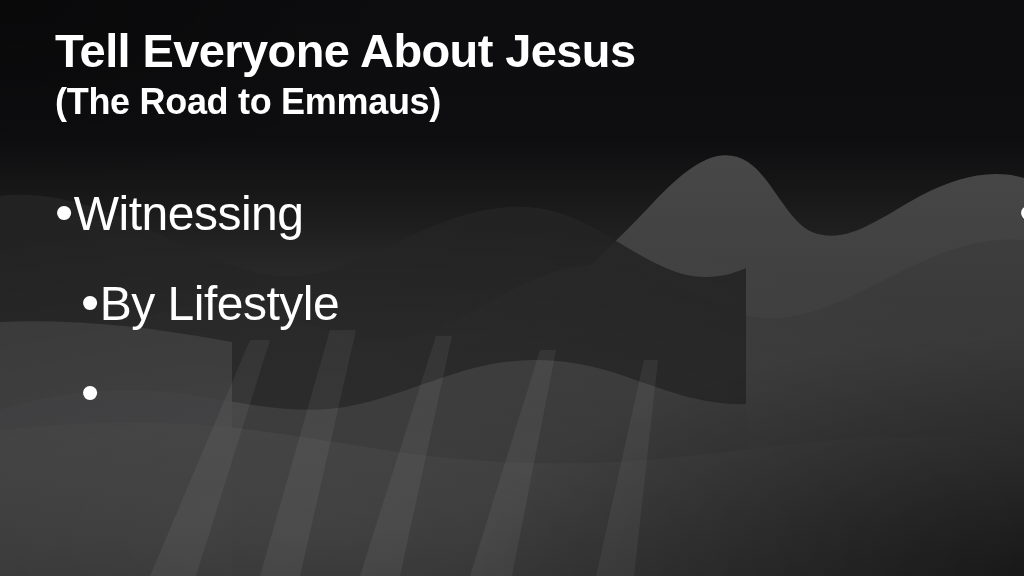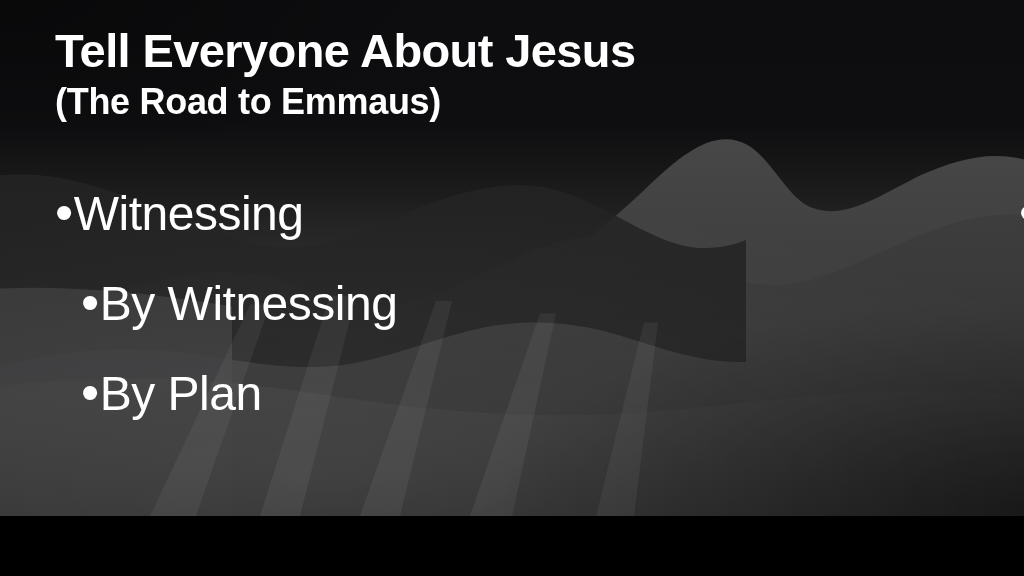--- a/index.html
+++ b/index.html
@@ -8,21 +8,21 @@
     padding: 0;
     background: #000;
   }
   body {
     font-family: "Liberation Sans", "DejaVu Sans", sans-serif;
   }
 
   .slide {
     position: relative;
     width: 1024px;
-    height: 516px;
+    height: 576px;
     overflow: hidden;
     background: #c2410c;
   }
 
   
   .bg-layer {
     position: absolute;
     inset: 0;
     width: 100%;
     height: 100%;
@@ -236,25 +236,24 @@
 
   <div class="body-columns">
 
     <div class="column column-left">
       <div class="bullet-row level-1">
         <span class="dot">•</span>
         <span class="label">Witnessing</span>
       </div>
       <div class="bullet-row level-2">
         <span class="dot">•</span>
-        <span class="label">By Witnessing</span>
-      </div>
-      <div class="bullet-row level-2">
-        <span class="dot">•</span>
-        <span class="label">By Plan</span>
+        <span class="label">By Lifestyle</span>
+      </div>
+      <div class="bullet-row level-2">
+        <span class="dot">•</span>
       </div>
     </div>
 
     <div class="column column-right">
       <div class="bullet-row level-1">
         <span class="dot">•</span>
 
       </div>
       <div class="bullet-row level-2">
         

